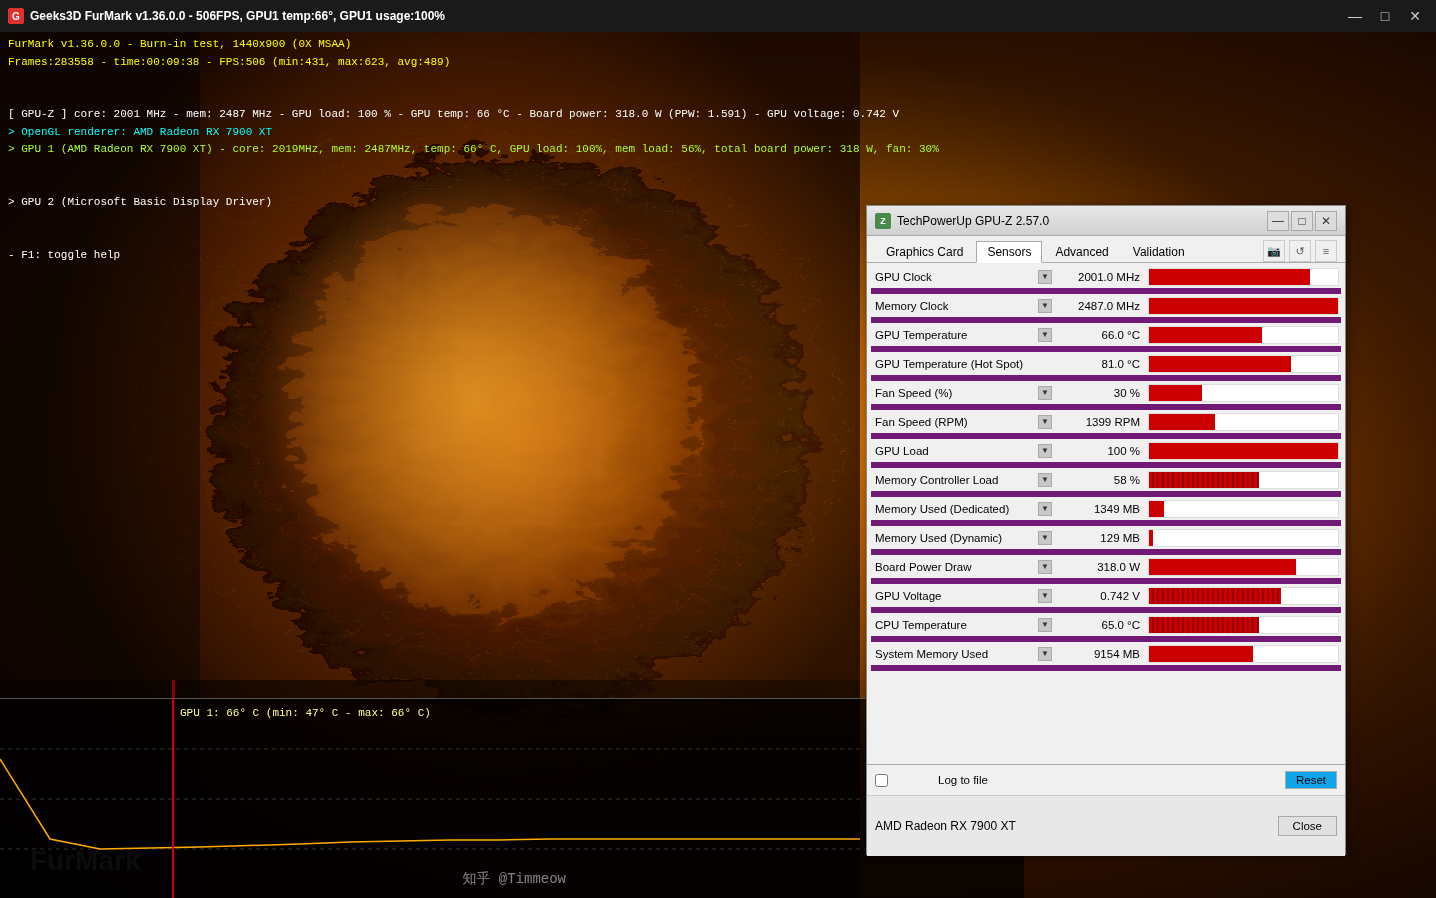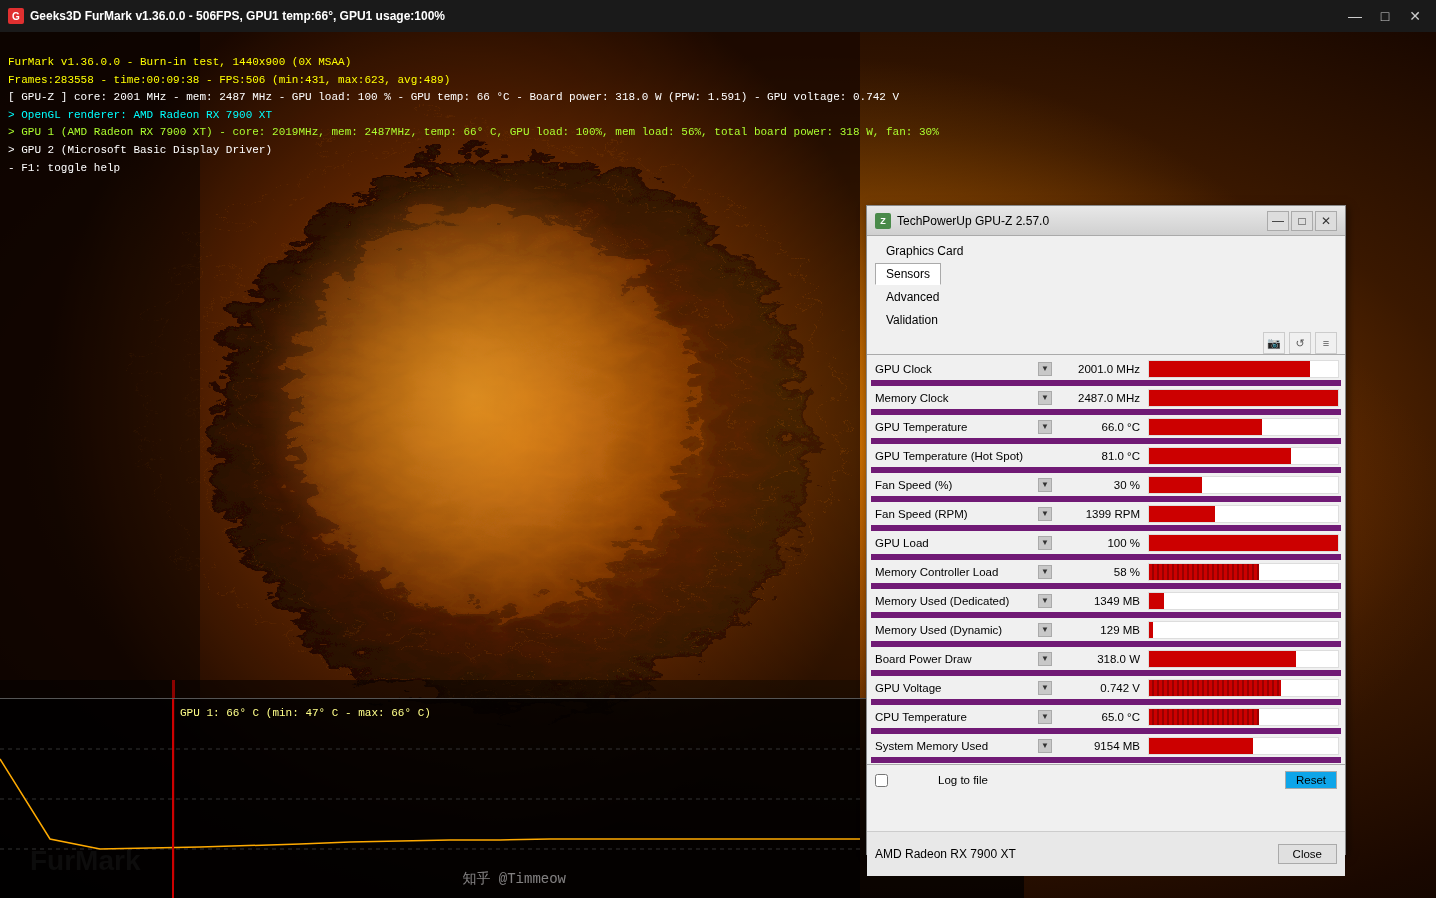--- a/index.html
+++ b/index.html
@@ -76,30 +76,30 @@
       display: flex;
       align-items: center;
       justify-content: center;
       font-size: 14px;
     }
 
     
     .furmark-overlay {
       position: absolute;
       top: 32px; left: 0;
-      padding: 22px 8px;
+      padding: 4px 8px;
       z-index: 10;
     }
     .furmark-line {
       color: #ffff00;
       font-size: 11px;
       line-height: 1.6;
       font-family: 'Courier New', monospace;
     }
-    .furmark-line.white { color: #ffffff; }
+    .furmark-line.white { color: #ffffff; margin-top: 35px; }
     .furmark-line.cyan { color: #00ffff; }
     .furmark-line.yellow-green { color: #adff2f; }
 
     
     .gpuz-panel {
       position: absolute;
       top: 205px;
       left: 866px;
       width: 480px;
       height: 650px;
@@ -150,26 +150,25 @@
       display: flex;
       align-items: center;
       justify-content: center;
       font-size: 12px;
       color: #333;
     }
 
     
     .gpuz-tabs {
       display: flex;
-      align-items: flex-start;
+      align-items: flex-end;
       padding: 4px 8px 0;
       background: #f0f0f0;
       border-bottom: 1px solid #aaa;
       gap: 2px;
-      flex-direction: column;
     }
     .gpuz-tab {
       padding: 3px 10px;
       font-size: 12px;
       cursor: pointer;
       border: 1px solid transparent;
       border-bottom: none;
       background: transparent;
       color: #000;
     }
@@ -285,24 +284,23 @@
       background: #0ea5e9;
       border: 1px solid #aaa;
       cursor: pointer;
       font-size: 11.5px;
       color: #000;
     }
     .gpuz-gpu-name-bar {
       display: flex;
       align-items: center;
       justify-content: space-between;
-      padding: 12px 8px;
+      padding: 20px 8px;
       background: #e8e8e8;
       border-top: 1px solid #ccc;
-      margin-top: 36px;
     }
     .gpuz-gpu-name {
       font-size: 12px;
       color: #000;
     }
     .gpuz-close-btn {
       padding: 3px 14px;
       background: #e0e0e0;
       border: 1px solid #aaa;
       cursor: pointer;

